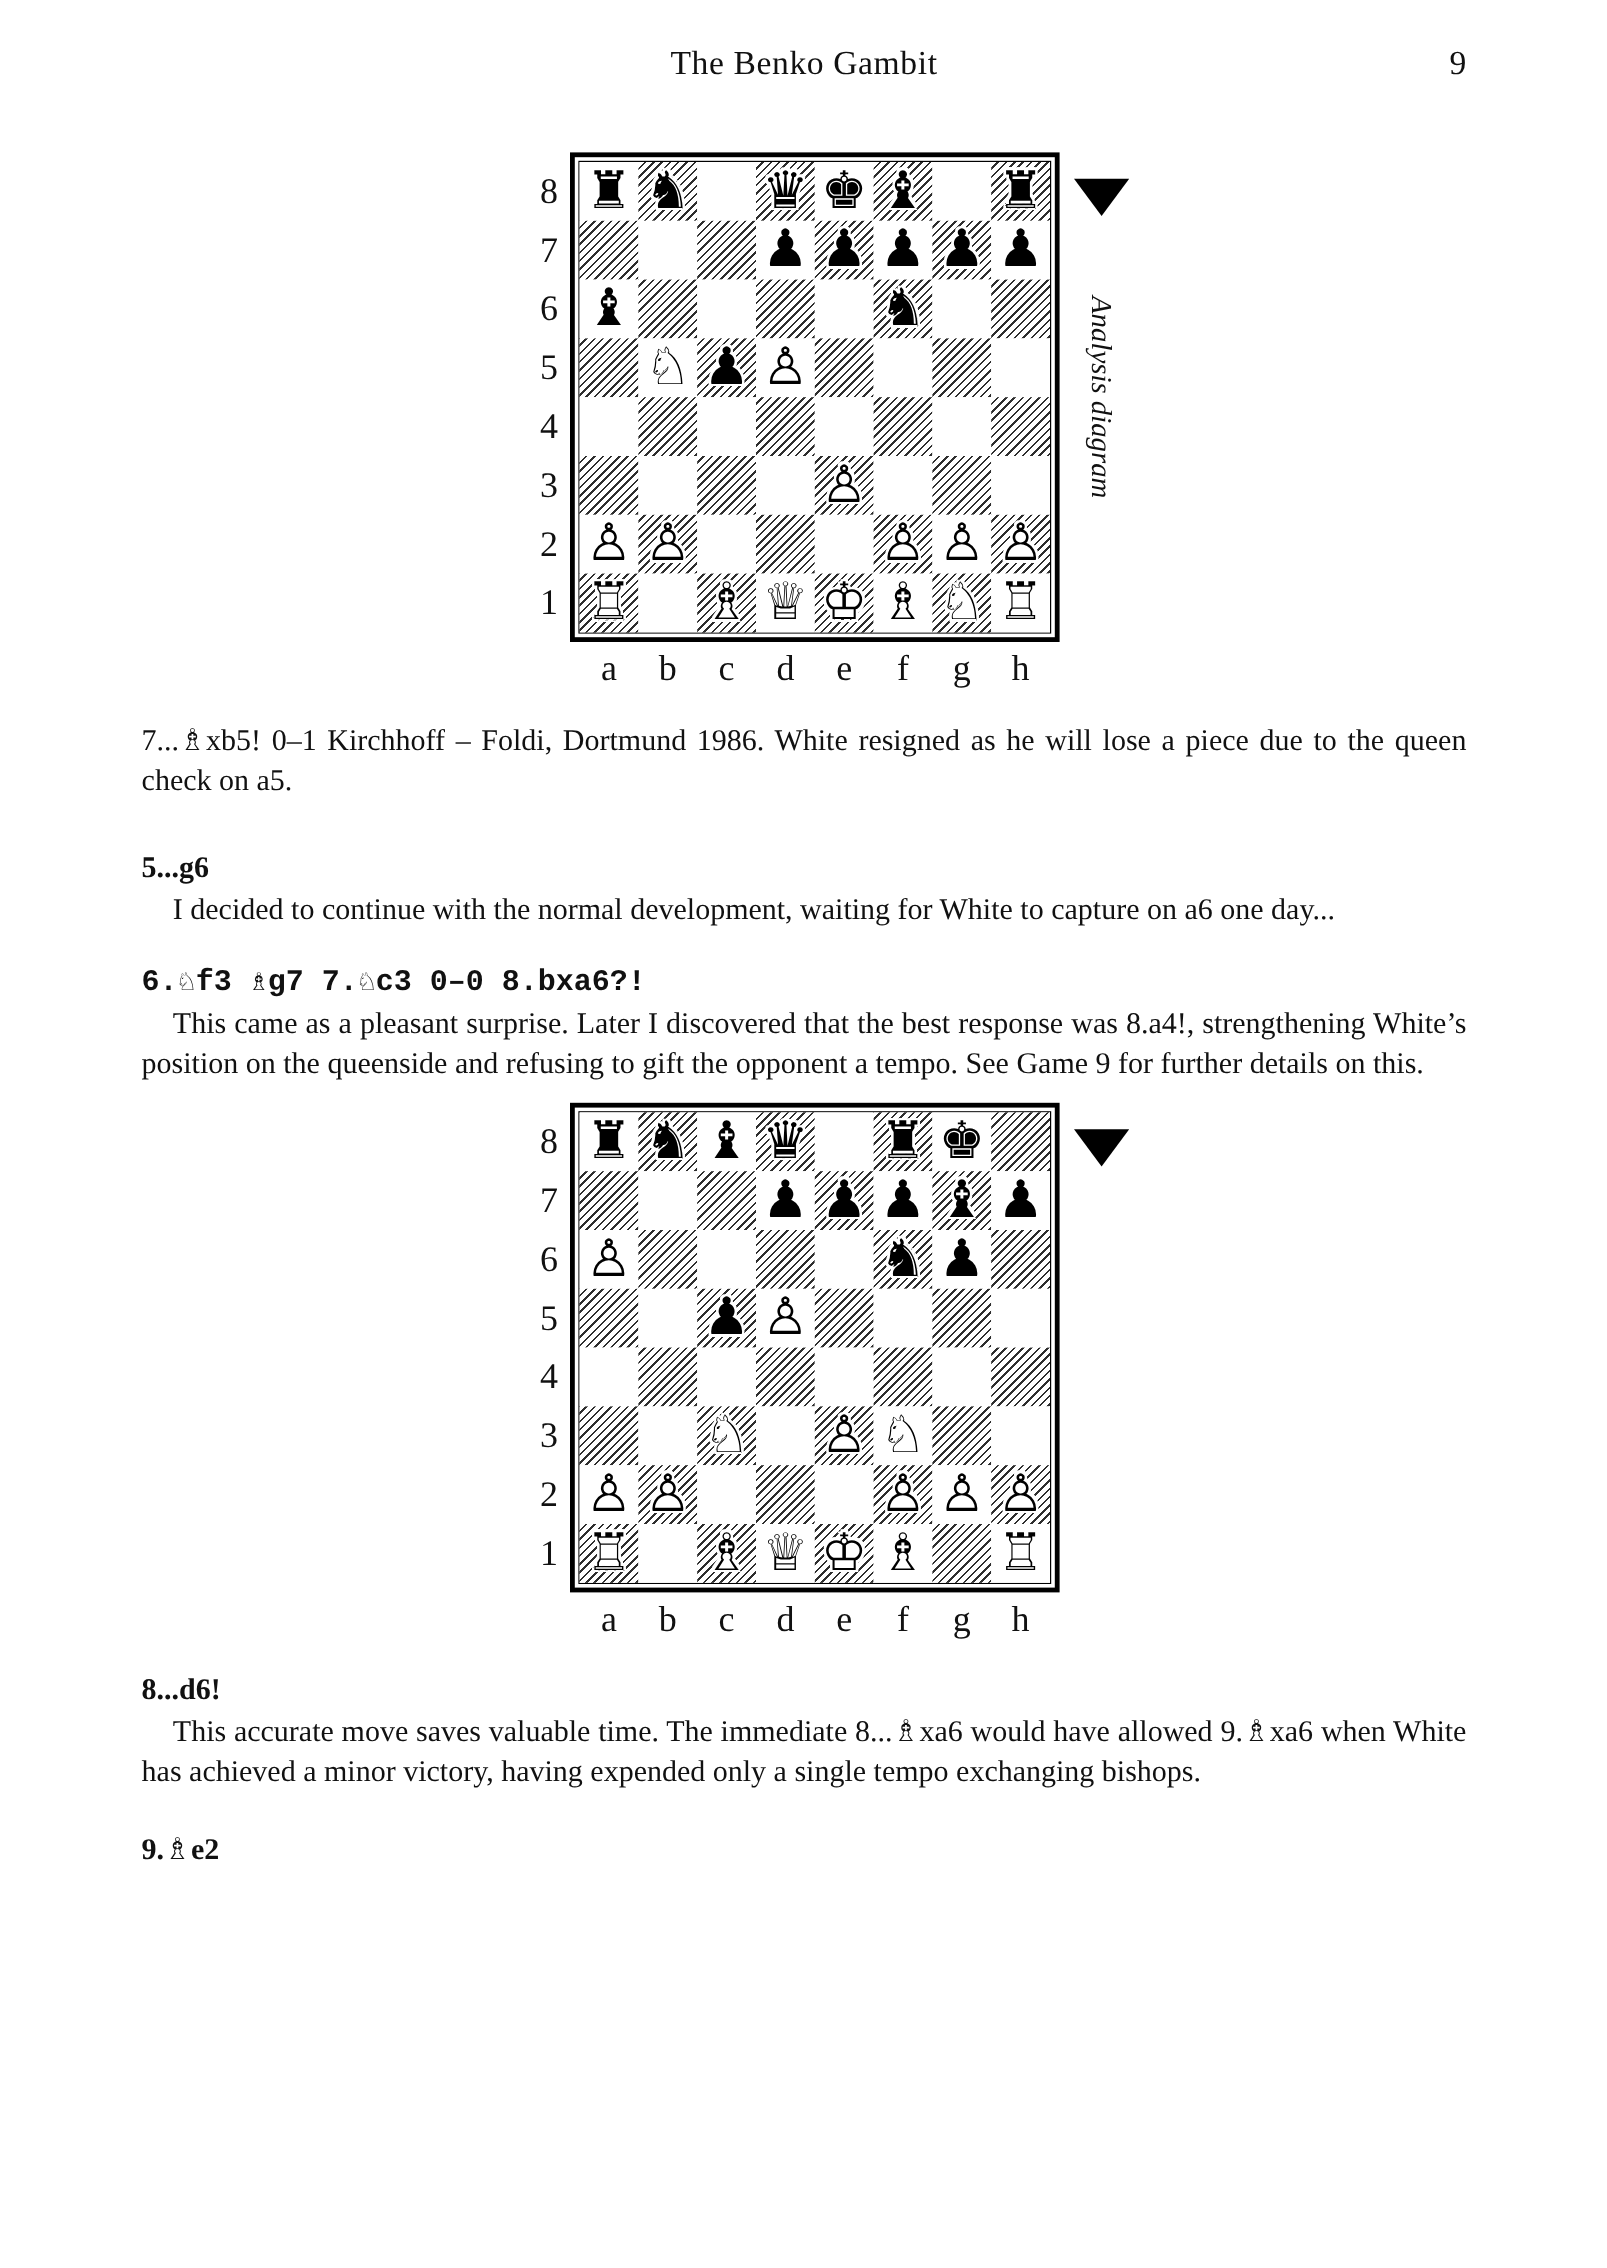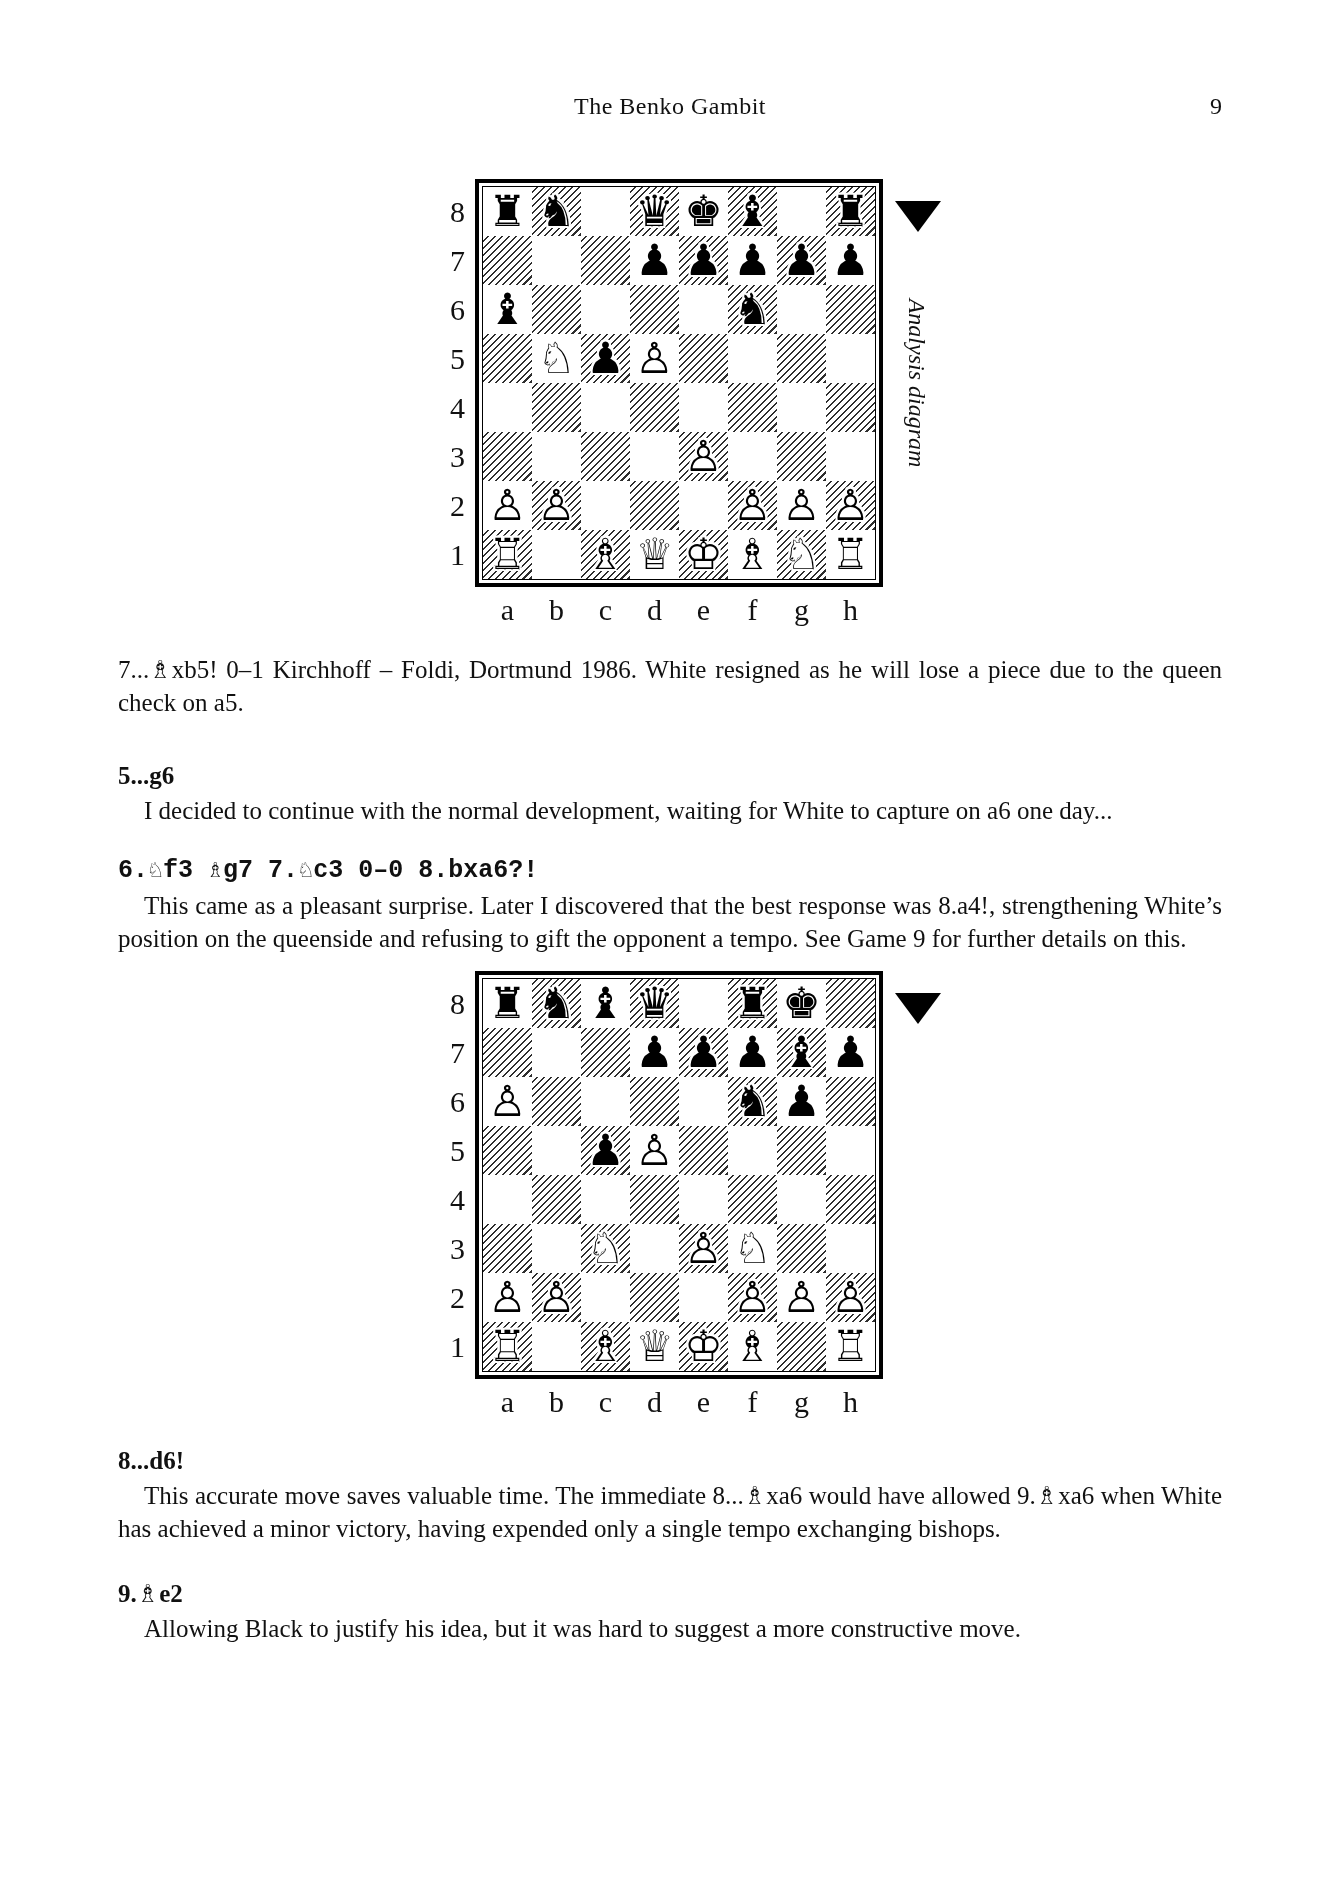--- a/index.html
+++ b/index.html
@@ -7,23 +7,23 @@
     position:relative;
     width:1339px;height:1890px;
     margin:0 auto;
     background:#ffffff;
     color:#111;
     font-family:"Liberation Serif","DejaVu Serif","DejaVu Sans",serif;
   }
   .content{padding:0 117px 0 118px;}
   
   .runhead{
-    padding-top:88px;
+    padding-top:36px;
     display:flex;align-items:baseline;
-    font-size:24px;line-height:36px;
+    font-size:28px;line-height:36px;
   }
   .runhead .rh-spacer{width:120px;}
   .runhead .rh-title{flex:1;text-align:center;letter-spacing:.5px;}
   .runhead .rh-page{width:120px;text-align:right;}
   
   .diagram{margin-left:317px;width:fit-content;}
   .dg-row{display:flex;align-items:flex-start;}
   .ranks{
     width:30px;margin-right:10px;padding-top:8px;
     font-size:30px;text-align:right;
@@ -435,16 +435,15 @@
           <div>f</div>
           <div>g</div>
           <div>h</div>
         </div>
     </div>
 
     <h2 class="mv-heading mt-h3">8...d6!</h2>
     <p class="para indent mt-p">This accurate move saves valuable time. The immediate 8...♗xa6 would have allowed 9.♗xa6 when White has achieved a minor victory, having expended only a single tempo exchanging bishops.</p>
 
     <h2 class="mv-heading mt-h4">9.♗e2</h2>
-    <p class="para indent mt-p">Allowing Black to justify his idea, but it was hard to suggest a more constructive move.</p>
 
   </div>
 </div>
 
 </body></html>

